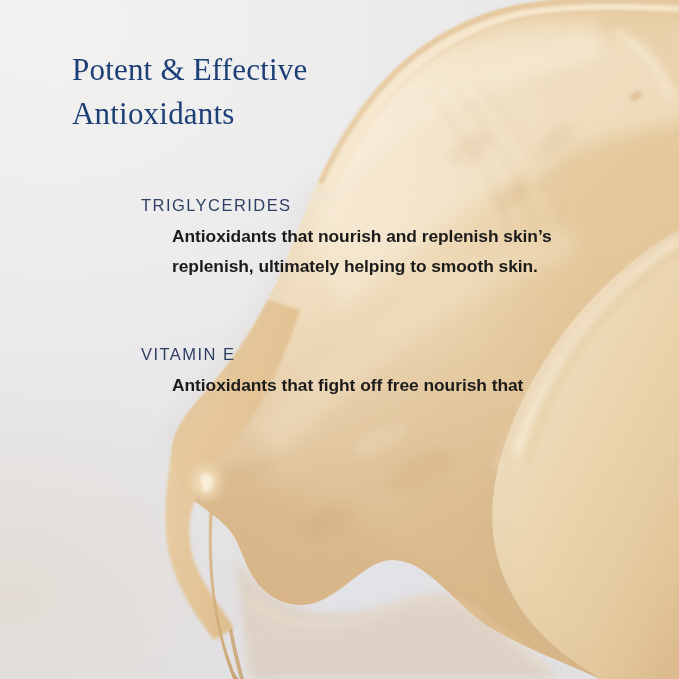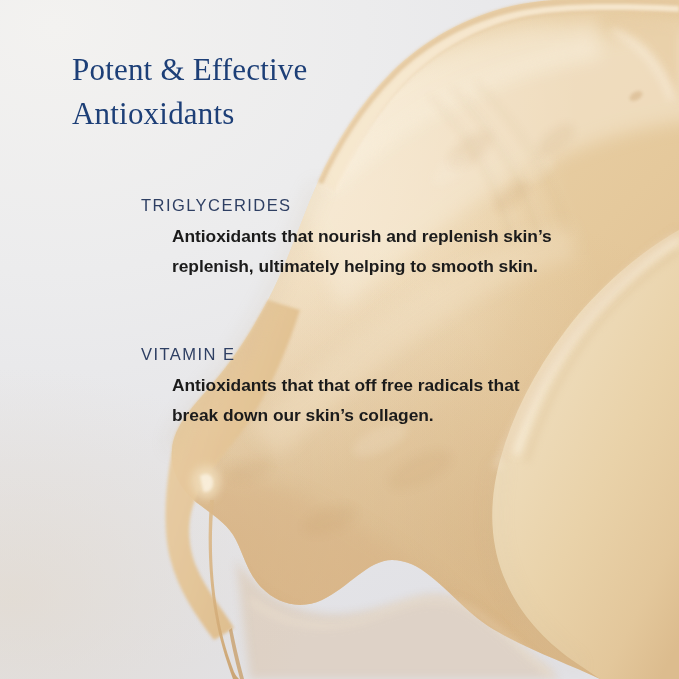--- a/index.html
+++ b/index.html
@@ -336,21 +336,20 @@
         <h2 class="section-heading">TRIGLYCERIDES</h2>
         <p class="section-body">
             <span class="line">Antioxidants that nourish and replenish skin’s</span>
             <span class="line">replenish, ultimately helping to smooth skin.</span>
           </p>
       </div>
 
       <div class="section">
         <h2 class="section-heading">VITAMIN E</h2>
         <p class="section-body">
-            <span class="line">Antioxidants that that off free radicals that</span>
-            <span class="line">break down our skin’s collagen.</span>
+            <span class="line">Antioxidants that fight off free nourish that</span>
           </p>
       </div>
 
     </div>
   </div>
 
 </div>
 
 </body></html>

